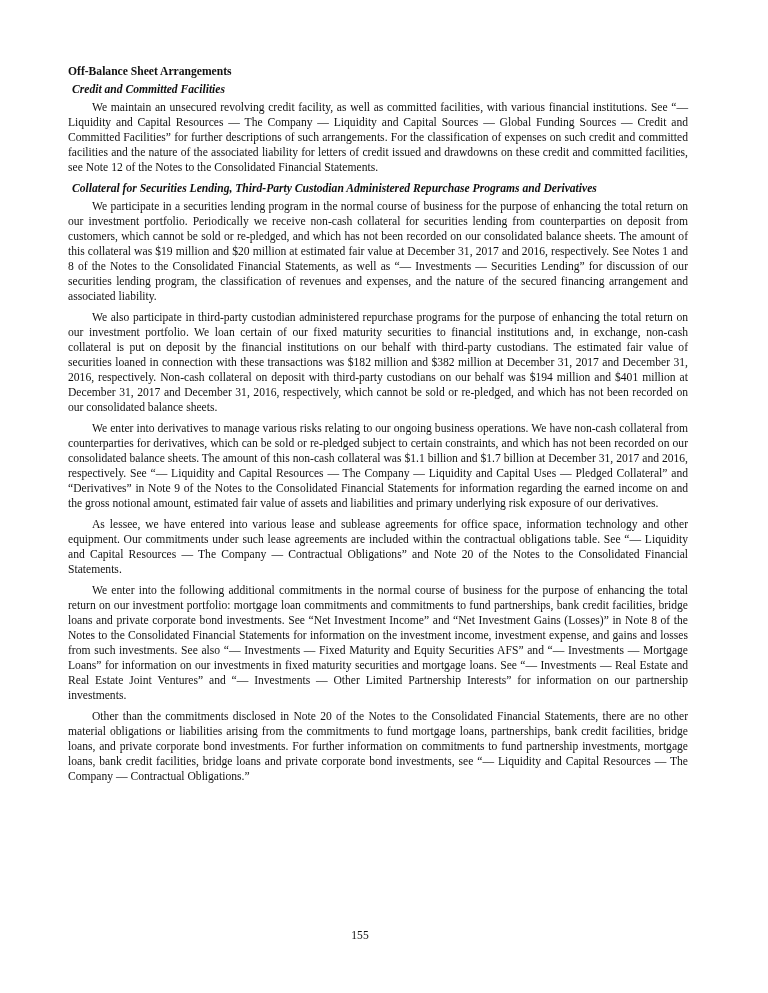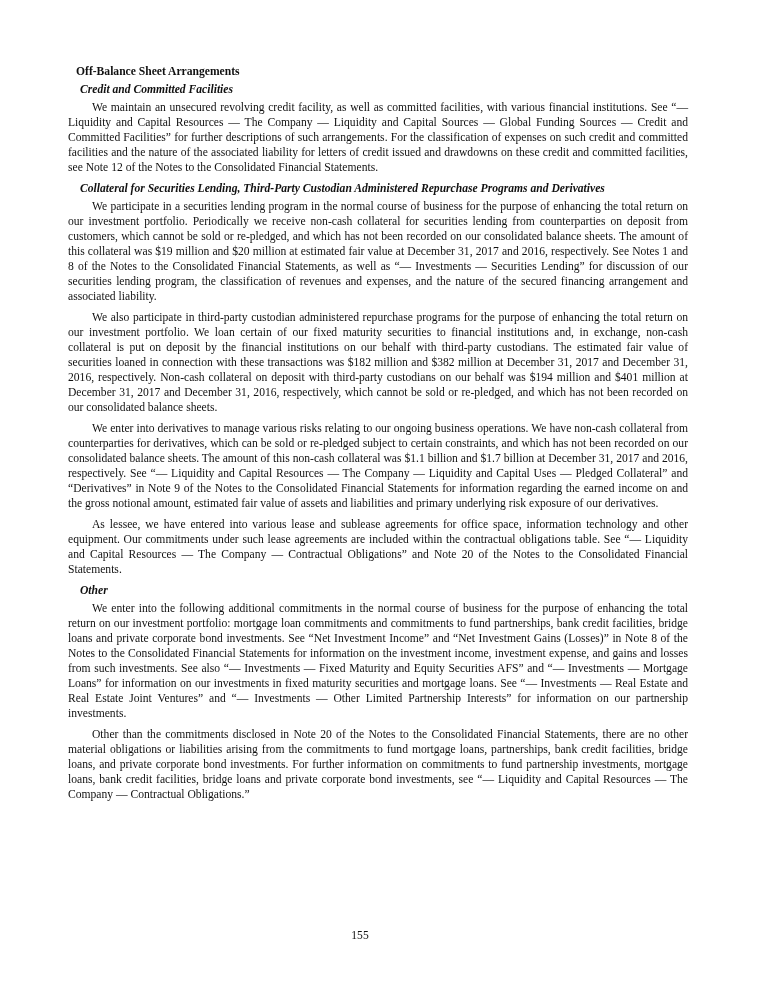--- a/index.html
+++ b/index.html
@@ -2,22 +2,22 @@
 <html><head>
 <meta charset="utf-8">
 <style>
   html, body { margin: 0; padding: 0; background: #ffffff; }
   body { width: 768px; height: 993px; position: relative; overflow: hidden; }
   .page {
     position: absolute; left: 68px; top: 64px; width: 632px;
     font-family: "Liberation Serif", serif; font-size: 11.6px; line-height: 15px;
     color: #111111;
   }
-  .h1 { font-weight: bold; margin: 0 0 3px 8px; }
-  .h2 { font-weight: bold; font-style: italic; margin: 0 0 3px 12px; }
+  .h1 { font-weight: bold; margin: 0 0 3px 0; }
+  .h2 { font-weight: bold; font-style: italic; margin: 0 0 3px 4px; }
   p { margin: 0 12px 6px 0; text-indent: 24px; text-align: justify; }
   .pagenum {
     position: absolute; left: 0; width: 720px; top: 929px; text-align: center;
     font-family: "Liberation Serif", serif; font-size: 11.6px; color: #111111;
   }
 </style>
 </head>
 <body>
 
 <div class="page">
@@ -34,19 +34,18 @@
     <p>We also participate in third-party custodian administered repurchase programs for the purpose of enhancing the total return on our investment portfolio. We loan certain of our fixed maturity securities to financial institutions and, in exchange, non-cash collateral is put on deposit by the financial institutions on our behalf with third-party custodians. The estimated fair value of securities loaned in connection with these transactions was $182 million and $382 million at December 31, 2017 and December 31, 2016, respectively. Non-cash collateral on deposit with third-party custodians on our behalf was $194 million and $401 million at December 31, 2017 and December 31, 2016, respectively, which cannot be sold or re-pledged, and which has not been recorded on our consolidated balance sheets.</p>
     <p>We enter into derivatives to manage various risks relating to our ongoing business operations. We have non-cash collateral from counterparties for derivatives, which can be sold or re-pledged subject to certain constraints, and which has not been recorded on our consolidated balance sheets. The amount of this non-cash collateral was $1.1 billion and $1.7 billion at December 31, 2017 and 2016, respectively. See “— Liquidity and Capital Resources — The Company — Liquidity and Capital Uses — Pledged Collateral” and “Derivatives” in Note 9 of the Notes to the Consolidated Financial Statements for information regarding the earned income on and the gross notional amount, estimated fair value of assets and liabilities and primary underlying risk exposure of our derivatives.</p>
   </div>
 
   <div>
     <p>As lessee, we have entered into various lease and sublease agreements for office space, information technology and other equipment. Our commitments under such lease agreements are included within the contractual obligations table. See “— Liquidity and Capital Resources — The Company — Contractual Obligations” and Note 20 of the Notes to the Consolidated Financial Statements.</p>
   </div>
 
 
   <div>
-    <div class="h2">Other</div>
     <p>We enter into the following additional commitments in the normal course of business for the purpose of enhancing the total return on our investment portfolio: mortgage loan commitments and commitments to fund partnerships, bank credit facilities, bridge loans and private corporate bond investments. See “Net Investment Income” and “Net Investment Gains (Losses)” in Note 8 of the Notes to the Consolidated Financial Statements for information on the investment income, investment expense, and gains and losses from such investments. See also “— Investments — Fixed Maturity and Equity Securities AFS” and “— Investments — Mortgage Loans” for information on our investments in fixed maturity securities and mortgage loans. See “— Investments — Real Estate and Real Estate Joint Ventures” and “— Investments — Other Limited Partnership Interests” for information on our partnership investments.</p>
     <p>Other than the commitments disclosed in Note 20 of the Notes to the Consolidated Financial Statements, there are no other material obligations or liabilities arising from the commitments to fund mortgage loans, partnerships, bank credit facilities, bridge loans, and private corporate bond investments. For further information on commitments to fund partnership investments, mortgage loans, bank credit facilities, bridge loans and private corporate bond investments, see “— Liquidity and Capital Resources — The Company — Contractual Obligations.”</p>
   </div>
 </div>
 
 <div class="pagenum">155</div>
 
 </body></html>

